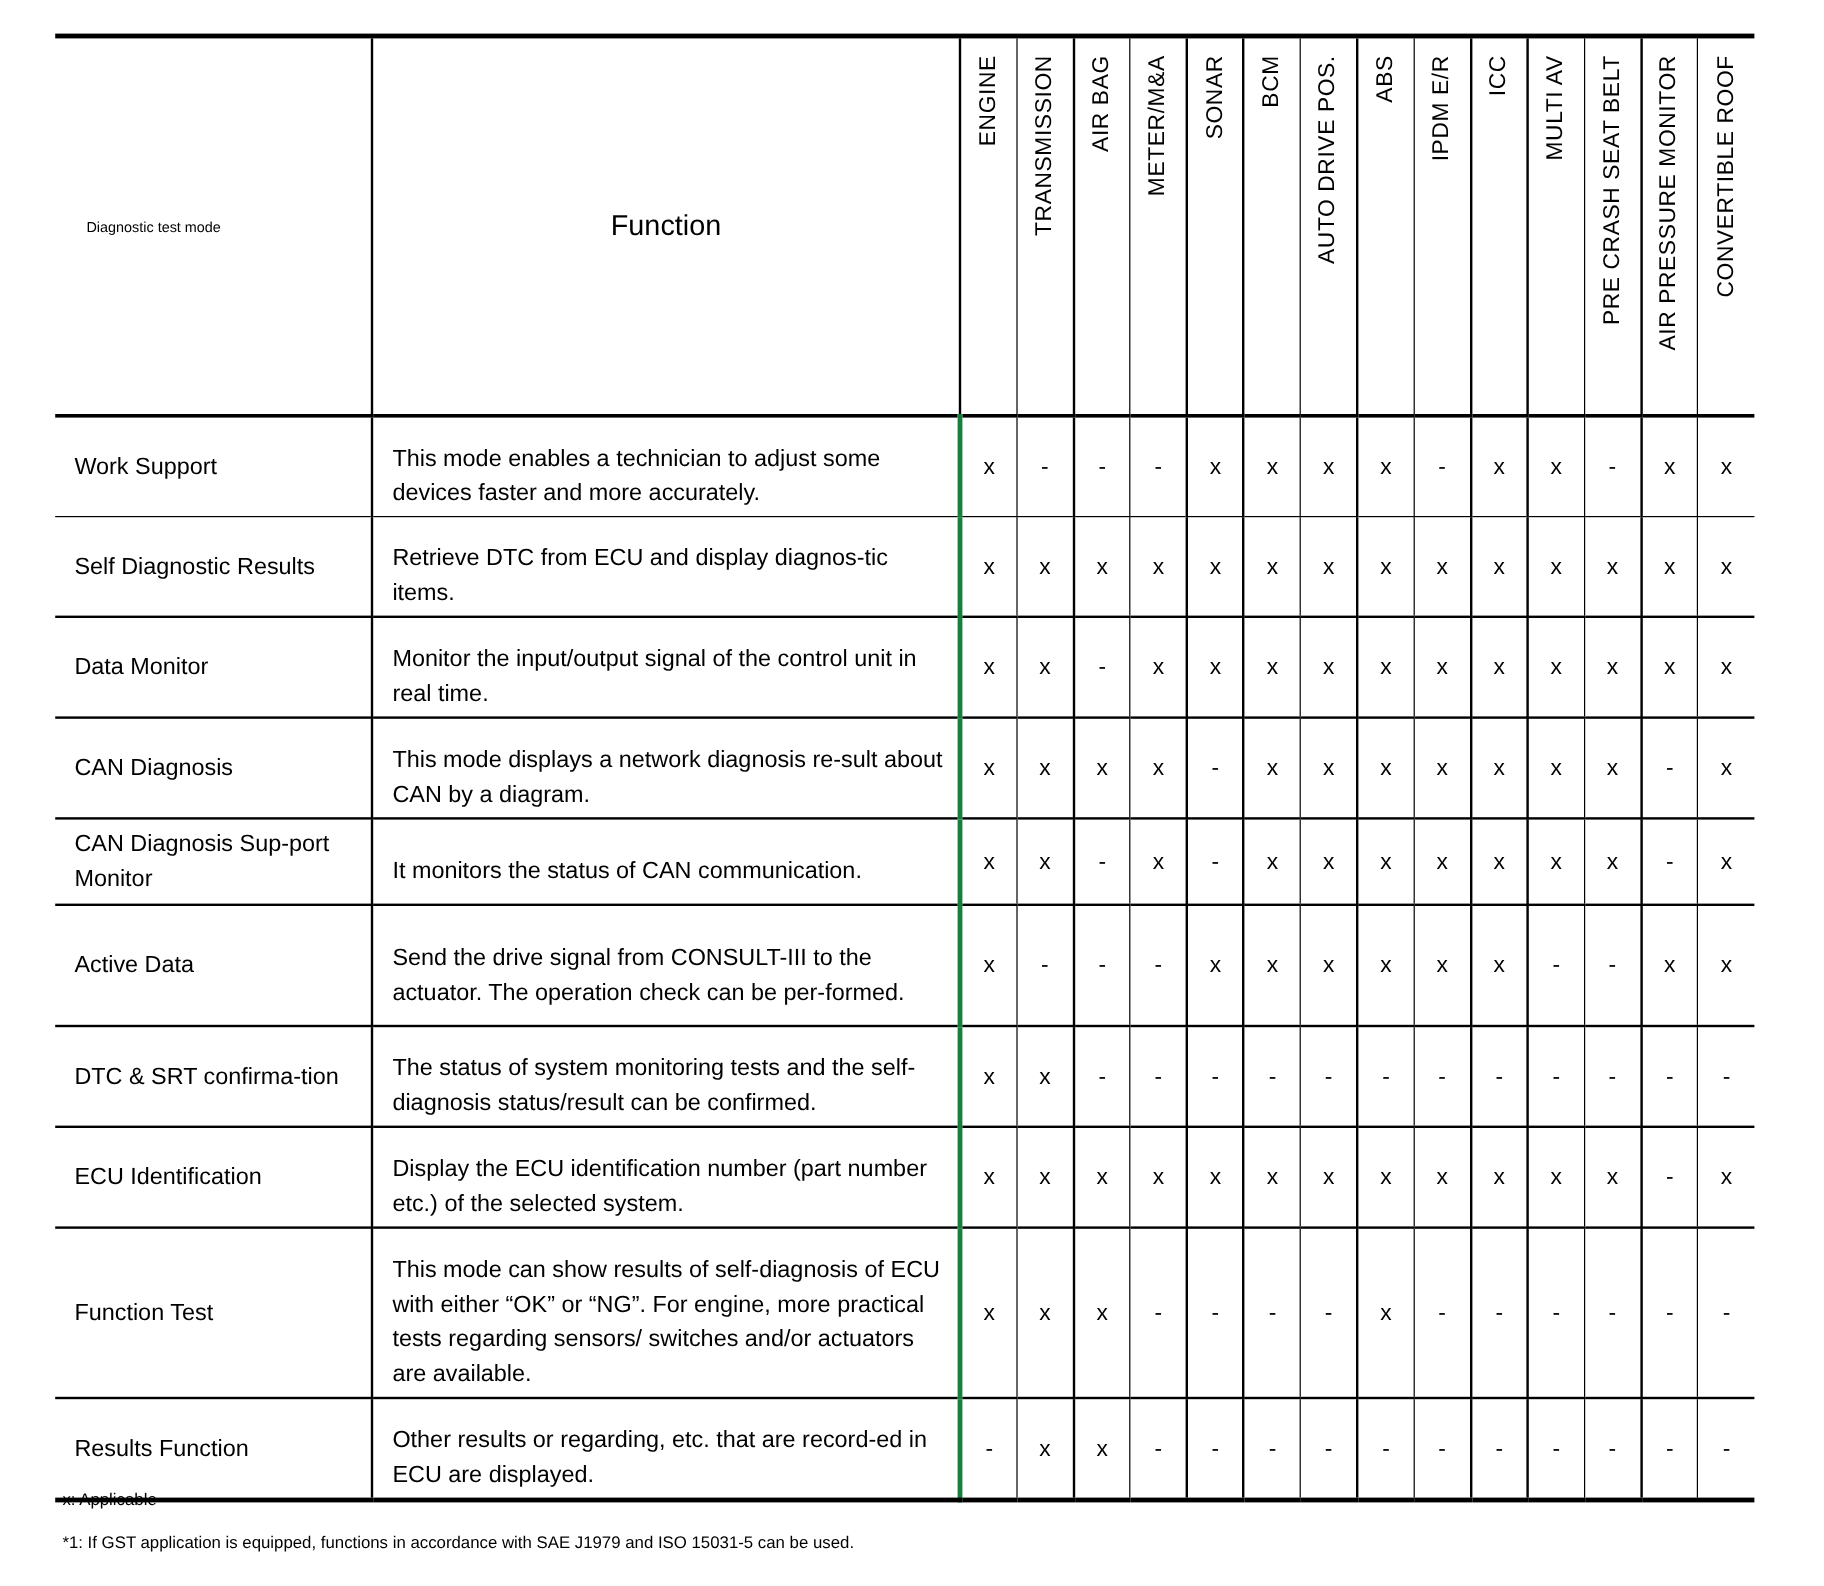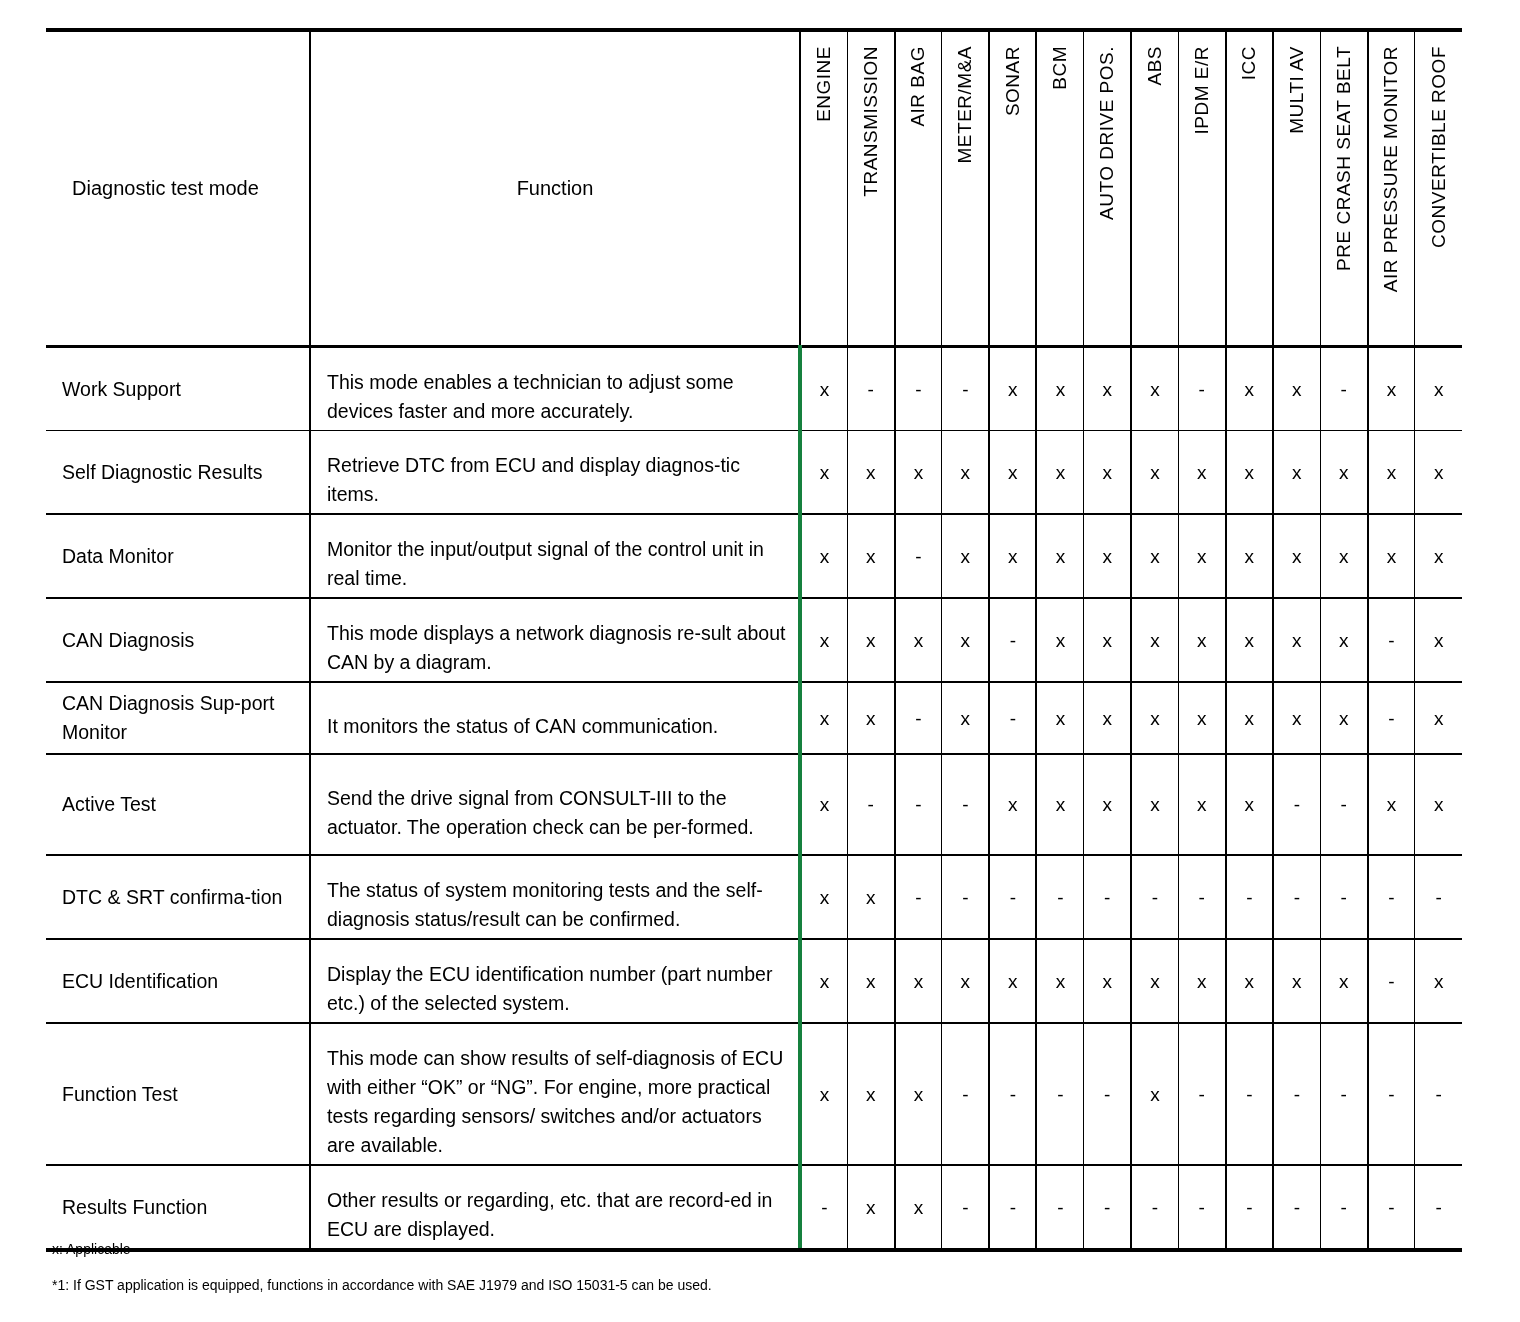--- a/index.html
+++ b/index.html
@@ -6,22 +6,22 @@
   body { width:1520px; height:1322px; position:relative; overflow:hidden;
          font-family:"Liberation Sans", sans-serif; color:#000; }
   .tbl { position:absolute; left:46px; top:28px; width:1416px; }
   .topline { position:absolute; left:0; top:0; width:1416px; height:4px; background:#000; }
   table { position:absolute; left:0; top:4px; border-collapse:collapse; table-layout:fixed; width:1416px; }
   td, th { padding:0; font-weight:normal; vertical-align:middle; }
   col.c-mode { width:264px; }
   col.c-func { width:490px; }
   col.c-sys { width:47.3px; }
   thead th { height:313px; border-bottom:3px solid #000; }
-  .hmode { font-size:20px; text-align:left; padding-left:26px; border-right:2px solid #000; }
-  .hfunc { font-size:20px; text-align:center; border-right:2px solid #000; }
+  .hmode { font-size:12px; text-align:left; padding-left:26px; border-right:2px solid #000; }
+  .hfunc { font-size:24px; text-align:center; border-right:2px solid #000; }
   .hsys { position:relative; }
   .hsys .vt { position:absolute; left:50%; top:14px; height:290px; width:30px; margin-left:-15px;
               display:flex; align-items:flex-start; justify-content:center; }
   .hsys .vt span { writing-mode:vertical-rl; transform:rotate(180deg); font-size:19px; white-space:nowrap;
                    letter-spacing:0.5px; }
   tbody td { border-bottom:2px solid #000; font-size:19.5px; line-height:29px; }
   tbody tr.thin td { border-bottom-width:1px; }
   tbody tr:last-child td { border-bottom:4px solid #000; }
   .mode { padding-left:16px; border-right:2px solid #000; }
   .func { padding:20px 6px 4px 16px; border-right:4px solid #15803d; }
@@ -217,21 +217,21 @@
           <td class="cell b-thick">x</td>
           <td class="cell b-thin">x</td>
           <td class="cell b-thick">x</td>
           <td class="cell b-thick">x</td>
           <td class="cell b-thin">x</td>
           <td class="cell b-thick">x</td>
           <td class="cell b-thin">-</td>
           <td class="cell b-none">x</td>
         </tr>
         <tr style="height: 101px;">
-          <td class="mode">Active Test</td>
+          <td class="mode">Active Data</td>
           <td class="func">Send the drive signal from CONSULT-III to the actuator. The operation check can be per-formed.</td>
           <td class="cell b-thin">x</td>
           <td class="cell b-thick">-</td>
           <td class="cell b-thin">-</td>
           <td class="cell b-thick">-</td>
           <td class="cell b-thick">x</td>
           <td class="cell b-thin">x</td>
           <td class="cell b-thick">x</td>
           <td class="cell b-thin">x</td>
           <td class="cell b-thick">x</td>

